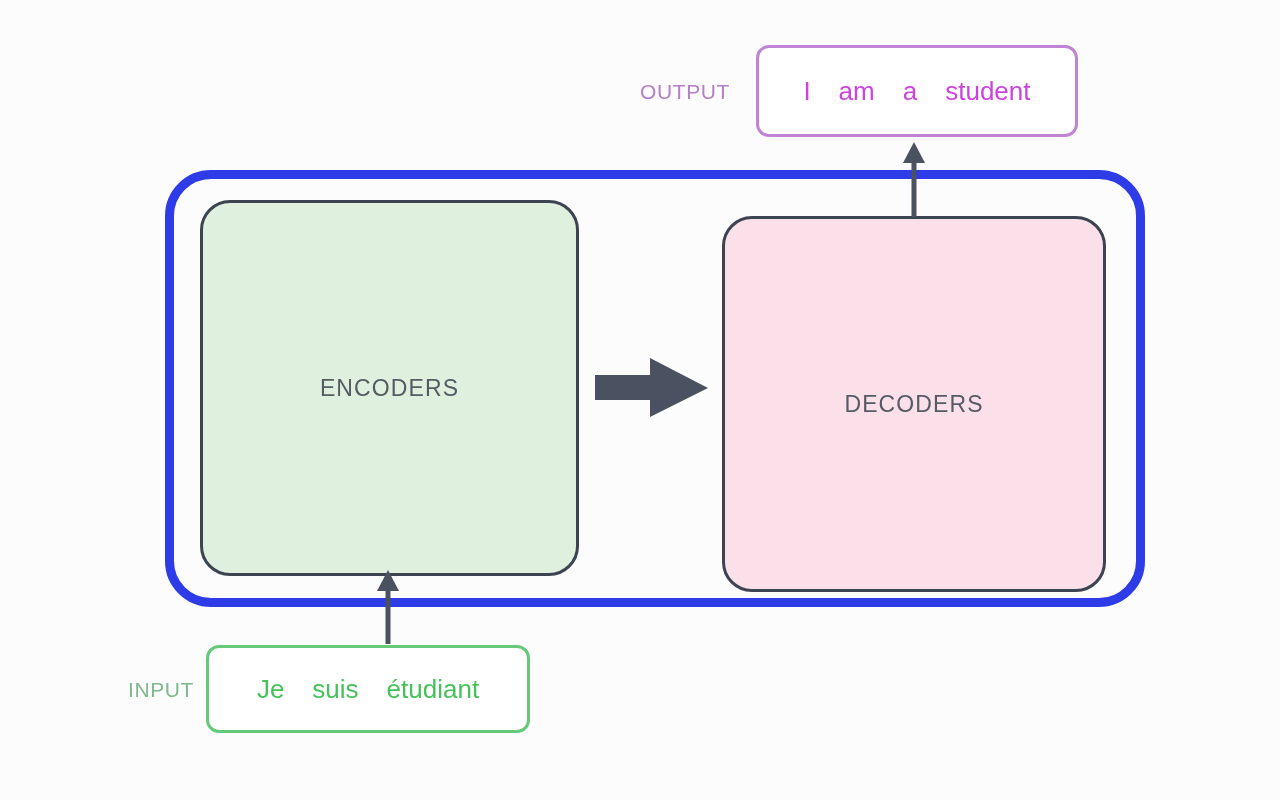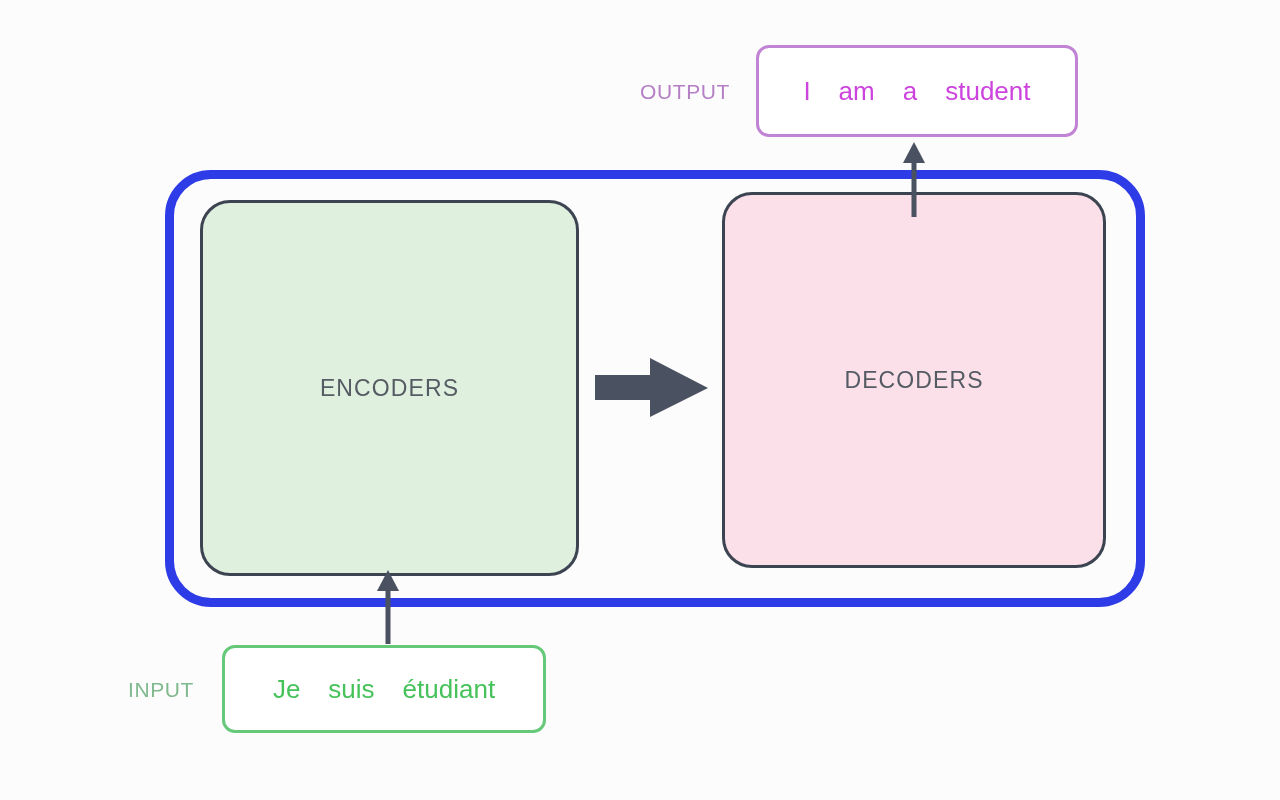--- a/index.html
+++ b/index.html
@@ -60,21 +60,21 @@
     white-space: nowrap;
   }
 
   
   .input-row {
     position: absolute;
     left: 128px;
     top: 645px;
     display: flex;
     align-items: center;
-    gap: 28px;
+    gap: 12px;
   }
   .label-input {
     font-size: 21px;
     letter-spacing: 0.6px;
     color: #7fb98d;
     white-space: nowrap;
     line-height: 1;
   }
   .token-box-input {
     box-sizing: border-box;
@@ -121,21 +121,21 @@
   }
   .encoders {
     left: 200px;
     top: 200px;
     width: 379px;
     height: 376px;
     background: #dff0df;
   }
   .decoders {
     left: 722px;
-    top: 192px;
+    top: 216px;
     width: 384px;
     height: 376px;
     background: #fbdfe9;
   }
   .stack-label {
     font-size: 23px;
     letter-spacing: 1.1px;
     color: #555b63;
     line-height: 1;
   }

